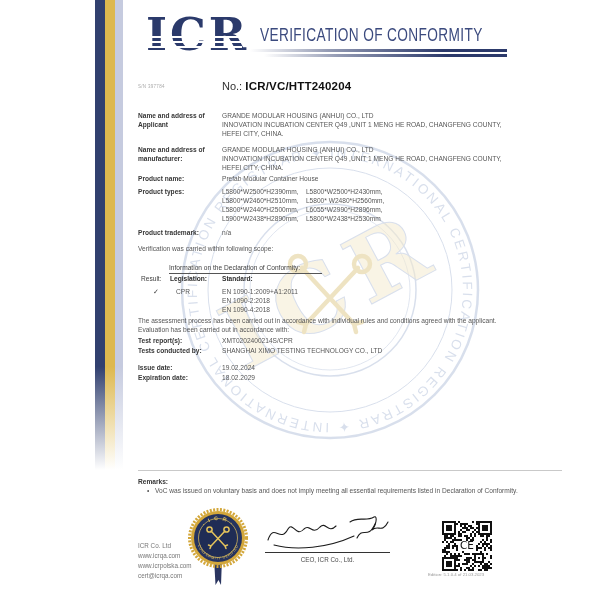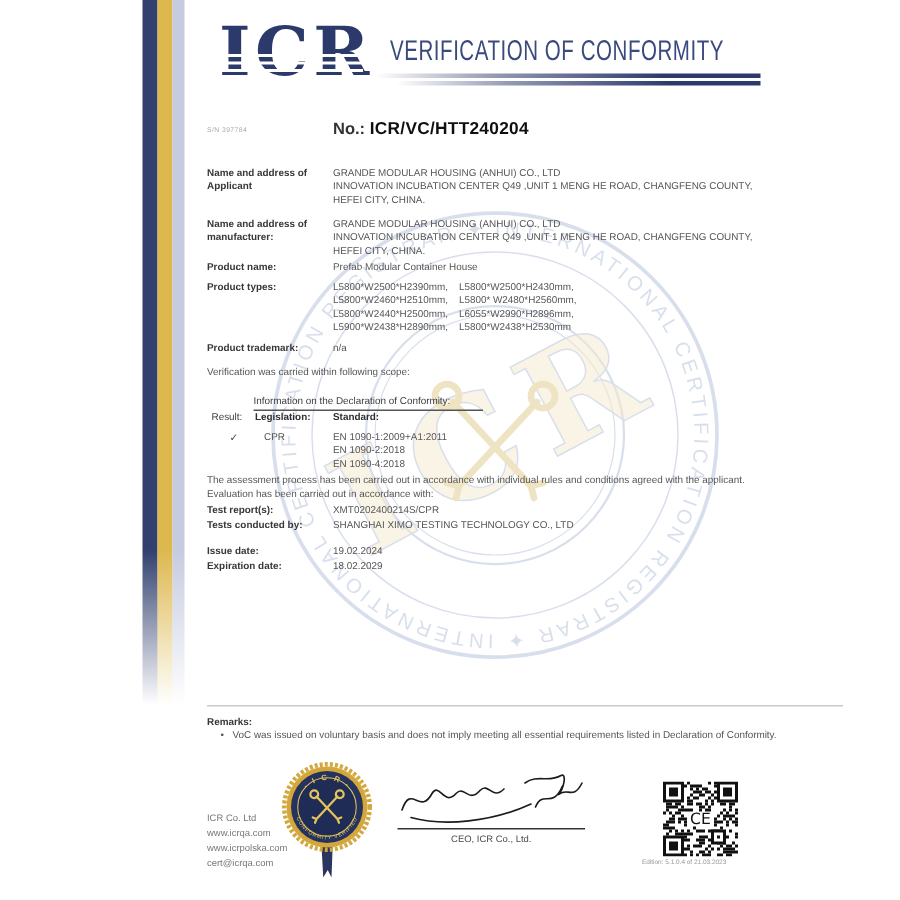--- a/index.html
+++ b/index.html
@@ -15,21 +15,21 @@
   .logo{left:146px;top:10px;width:100px;height:50px;font-family:"DejaVu Serif",serif;
         font-weight:bold;font-size:45px;line-height:50px;color:#2b3a6b;letter-spacing:3px;}
   .engrave{left:146px;width:96px;height:1.6px;background:#fff;}
   .title{left:260px;top:24px;font-size:19px;color:#3b4a7e;white-space:nowrap;
          transform:scale(0.72,1);transform-origin:left top;letter-spacing:0.5px;}
   .rule1{left:250px;top:49px;width:257px;height:2.5px;
          background:linear-gradient(to right,rgba(44,58,107,0) 0%,rgba(44,58,107,.5) 30%,#2c3a6b 75%);}
   .rule2{left:264px;top:54px;width:243px;height:2.5px;
          background:linear-gradient(to right,rgba(44,58,107,0) 0%,rgba(44,58,107,.5) 30%,#2c3a6b 75%);}
   .serial{left:138px;top:84px;font-size:4.5px;color:#aaa;letter-spacing:.3px;}
-  .no-line{left:222px;top:80px;font-size:11px;color:#333;white-space:nowrap;font-weight:bold;}
+  .no-line{left:222px;top:80px;font-size:11px;color:#333;white-space:nowrap;}
   .no-line b{font-size:11.5px;color:#0f0f0f;letter-spacing:.2px;}
   
   .lbl{font-size:6.6px;line-height:8.9px;font-weight:bold;color:#373737;width:80px;white-space:pre-wrap;}
   .val{font-size:6.6px;line-height:8.9px;color:#565656;width:345px;white-space:pre-wrap;}
   .para{font-size:6.6px;line-height:8.9px;color:#565656;width:426px;white-space:pre-wrap;}
   .caption{left:169px;top:264px;font-size:6.6px;color:#3e3e3e;width:153px;
            border-bottom:1px solid #555;padding-bottom:2px;}
   .colhead{font-size:6.6px;font-weight:bold;color:#2e2e2e;}
   .check{font-size:7px;color:#444;}
   .divider{left:138px;top:470px;width:424px;height:1px;background:#c9c9c9;}

